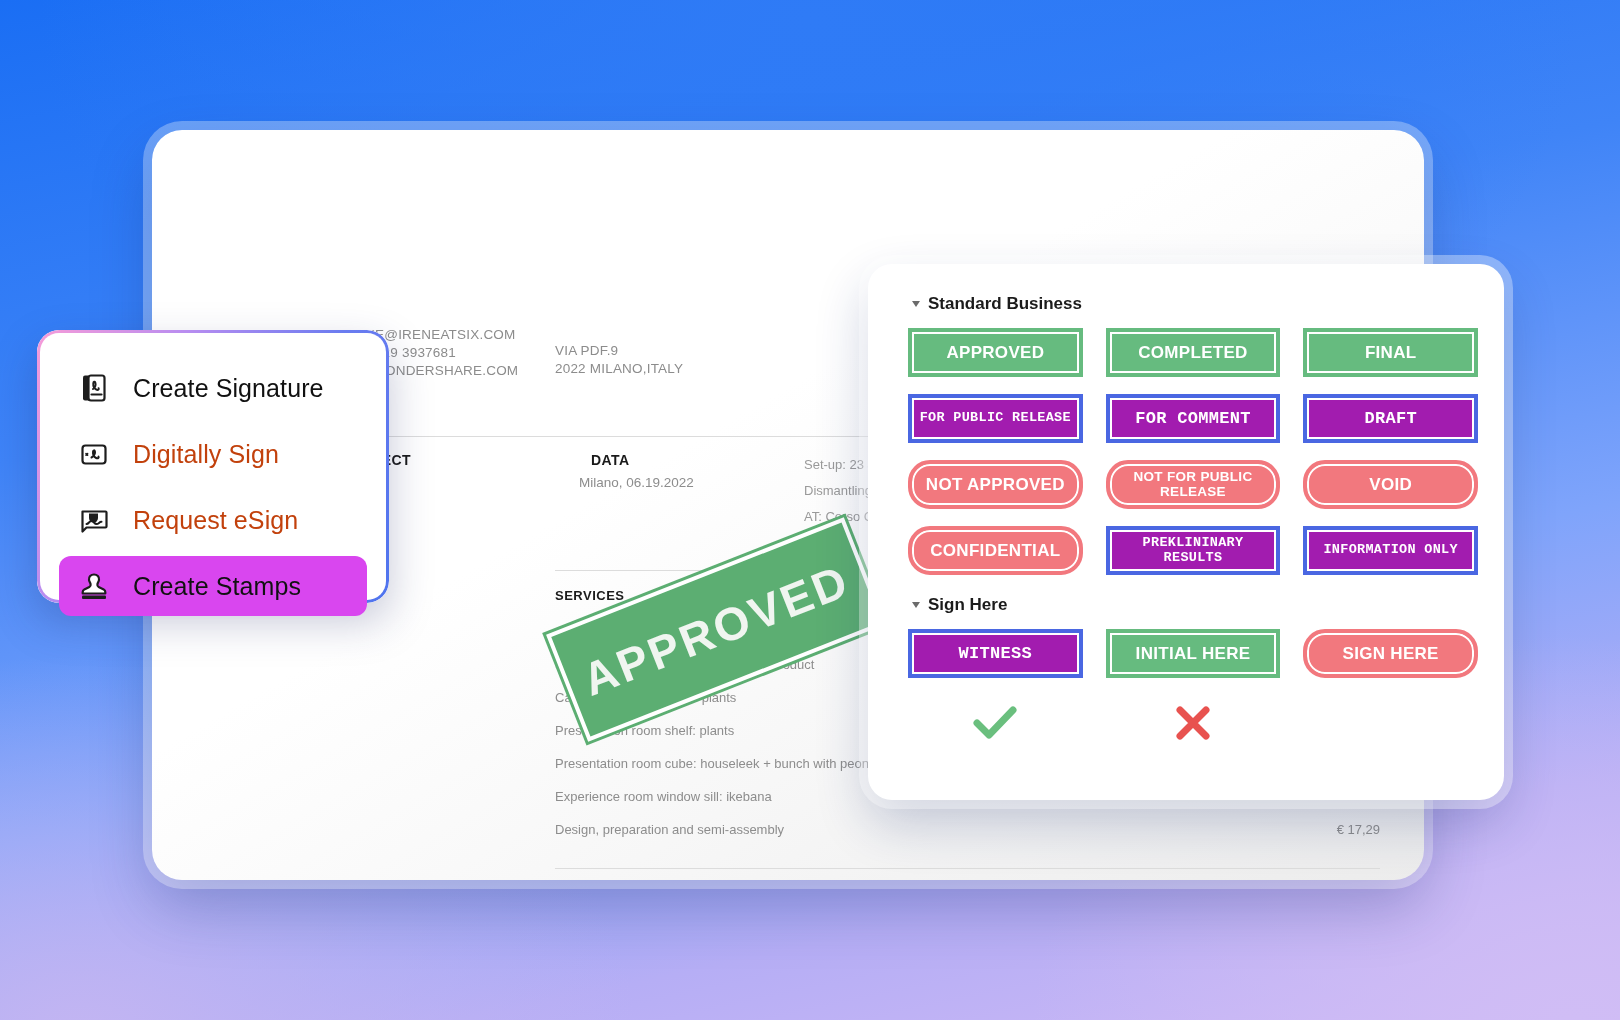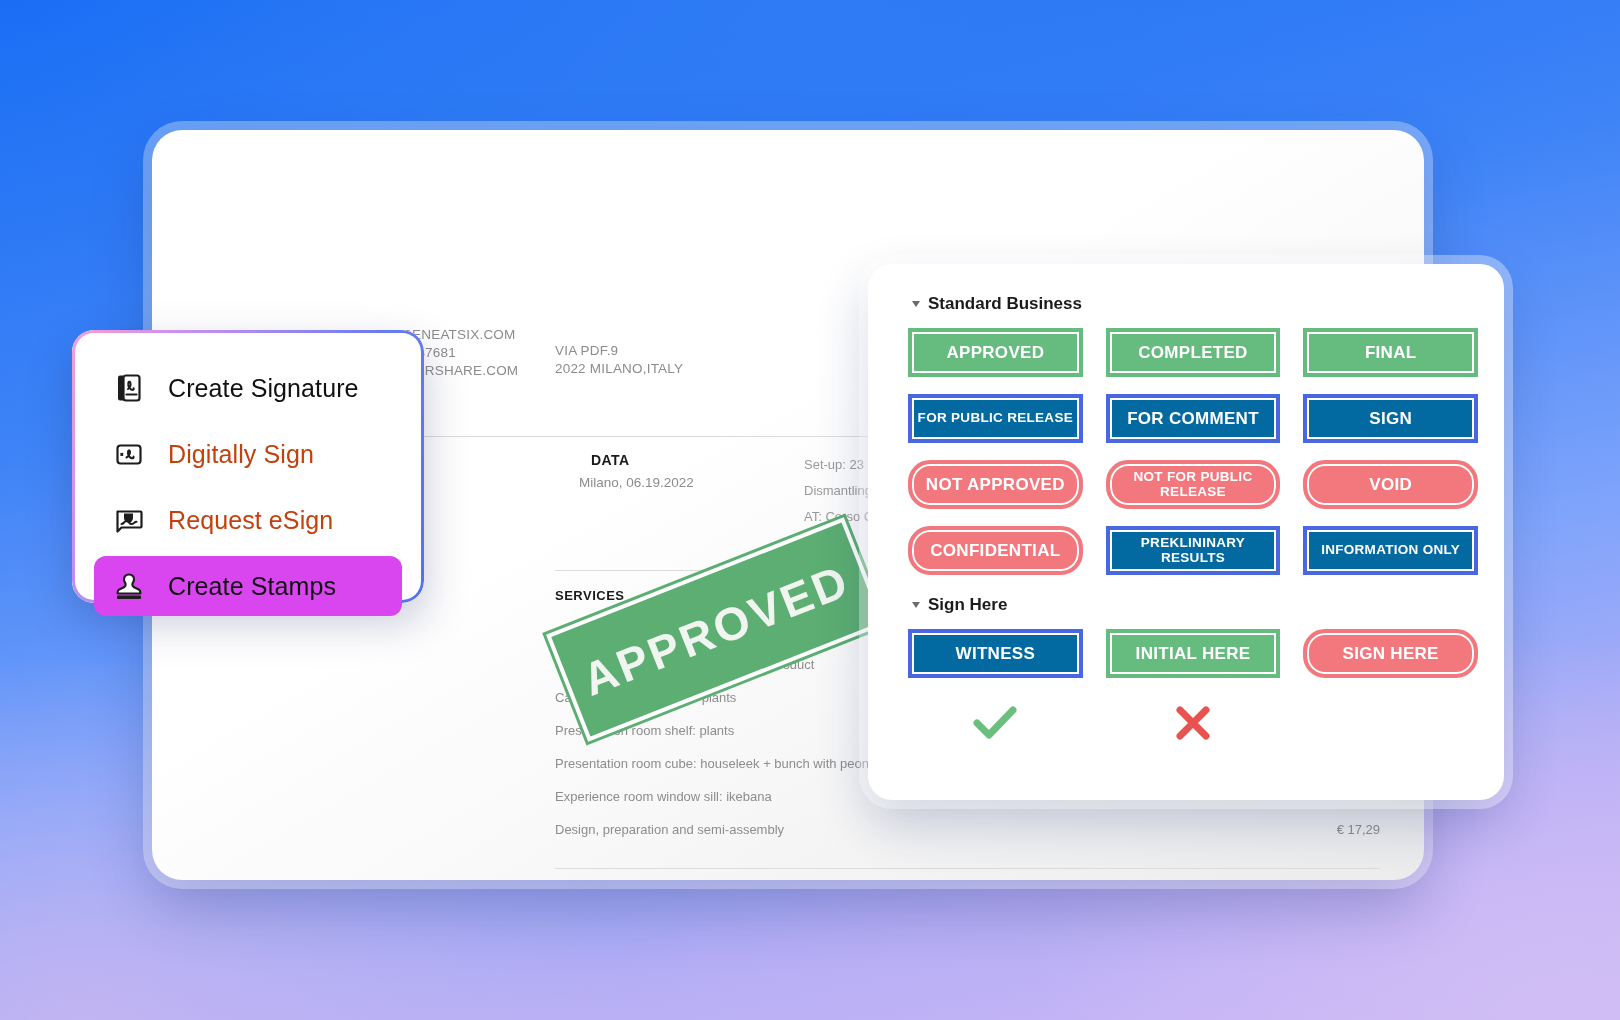--- a/index.html
+++ b/index.html
@@ -70,21 +70,21 @@
     display:flex; align-items:center; justify-content:center;
     z-index: 6;
   }
   #approved-stamp span {
     color:#f0f5f0; font-size:46px; font-weight:700; letter-spacing:3px;
     font-family:"Liberation Sans", sans-serif;
   }
 
   
   #sig-menu {
-    position:absolute; left:72px; top:330px;
+    position:absolute; left:37px; top:330px;
     width:352px; height:273px;
     border-radius:22px;
     background:#ffffff;
     padding:4px;
     box-shadow: 0 18px 44px rgba(30,40,100,0.26);
     z-index: 10;
   }
   #sig-menu::before {
     content:""; position:absolute; inset:0; border-radius:22px; padding:3px;
     background: linear-gradient(118deg,#f79cd8 0%,#b98df0 30%,#6a7cf0 62%,#4f74ee 100%);
@@ -117,21 +117,21 @@
   .caret { width:0;height:0;border-left:4.5px solid transparent;border-right:4.5px solid transparent;border-top:6px solid #6b6b6b; }
   .stamp-grid { display:grid; grid-template-columns:repeat(3,1fr); gap:17px 23px; }
   .stamp {
     height:49px; display:flex; align-items:center; justify-content:center;
     color:#ffffff; font-size:17px; font-weight:600; letter-spacing:.3px;
     border:4px solid; cursor:pointer; text-align:center; line-height:1.05; padding:0 4px;
   }
   .stamp.sm { font-size:13.5px; font-weight:600; }
   .stamp::after { content:""; position:absolute; }
   .s-green { background:#66bb7f; border-color:#66bb7f; box-shadow: inset 0 0 0 2px #ffffff; }
-  .s-blue  { background:#0369a1; border-color:#4a67e2; box-shadow: inset 0 0 0 2px #ffffff; }
+  .s-blue  { background:#a21caf; border-color:#4a67e2; box-shadow: inset 0 0 0 2px #ffffff; font-family: Liberation Mono, monospace; }
   .s-red   { background:#f2787e; border-color:#f2787e; box-shadow: inset 0 0 0 2px #ffffff; border-radius: 22px; }
   #marks-row { display:grid; grid-template-columns:repeat(3,1fr); gap:23px; margin-top:22px; }
   .mark-cell { display:flex; align-items:center; justify-content:center; height:46px; }
 </style>
 </head>
 <body>
 
 <div id="doc-card">
   <div id="doc-inner">
 
@@ -275,21 +275,21 @@
       <div class="stamp s-green">
         <span>FINAL</span>
       </div>
       <div class="stamp s-blue sm">
         <span>FOR PUBLIC RELEASE</span>
       </div>
       <div class="stamp s-blue">
         <span>FOR COMMENT</span>
       </div>
       <div class="stamp s-blue">
-        <span>SIGN</span>
+        <span>DRAFT</span>
       </div>
       <div class="stamp s-red">
         <span>NOT APPROVED</span>
       </div>
       <div class="stamp s-red sm">
         <span>NOT FOR PUBLIC RELEASE</span>
       </div>
       <div class="stamp s-red">
         <span>VOID</span>
       </div>

